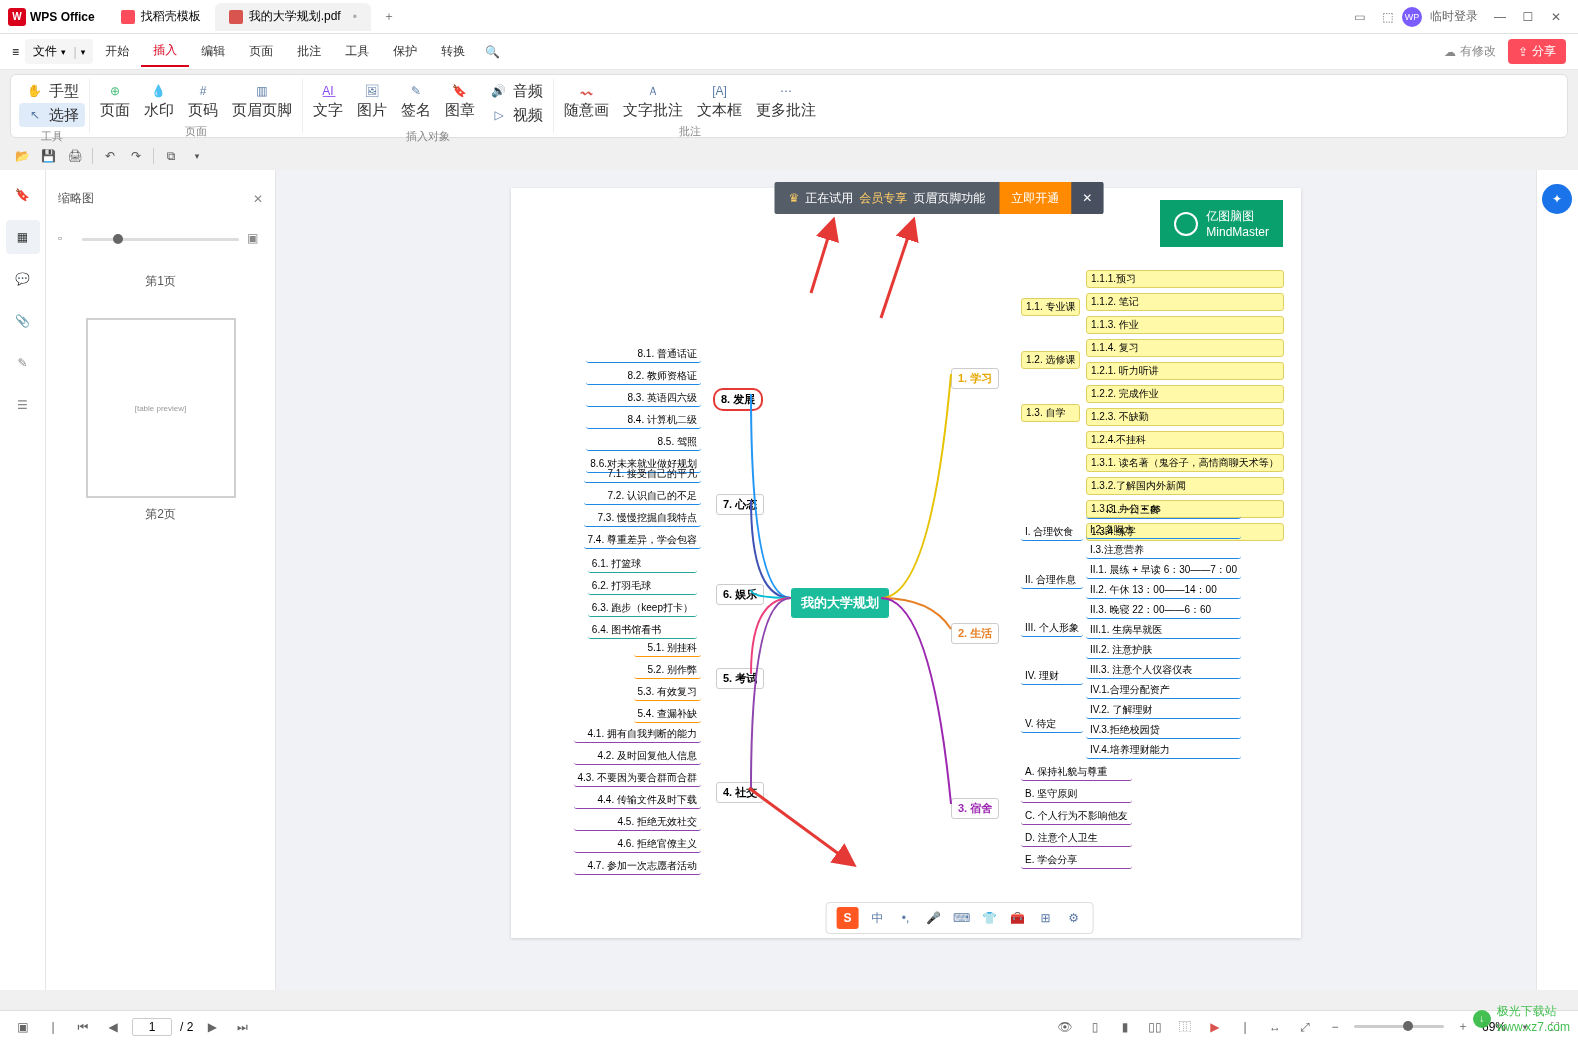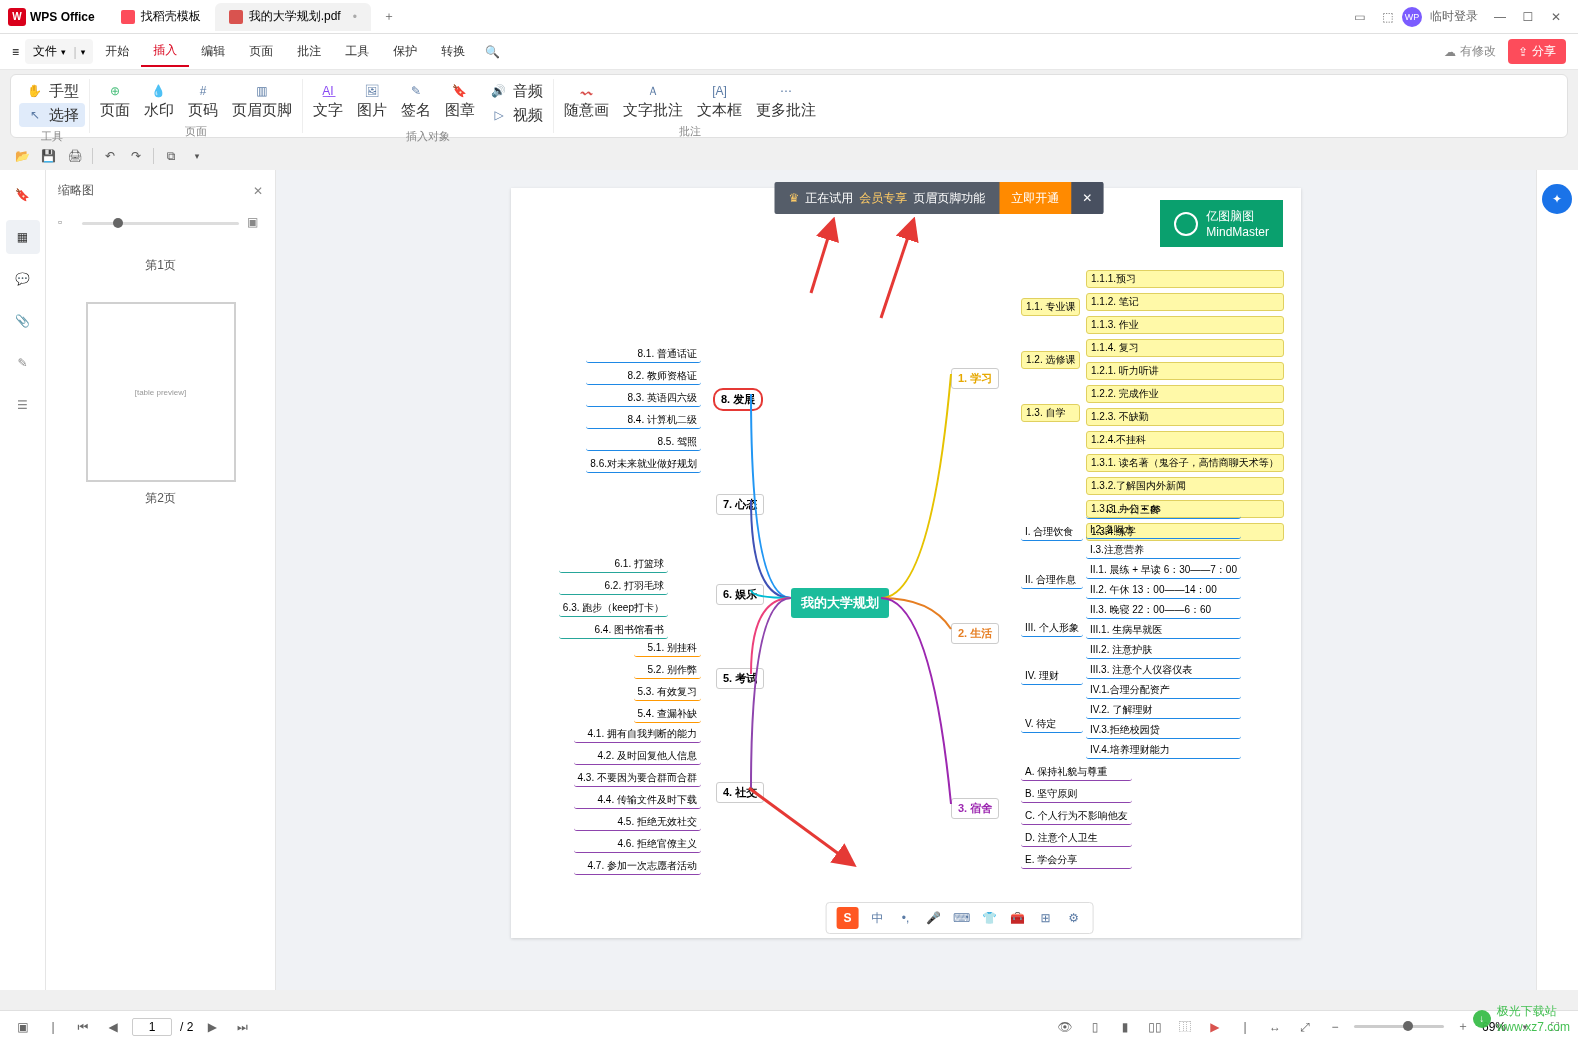--- a/index.html
+++ b/index.html
@@ -33,21 +33,21 @@
 .riblabel{font-size:11px;color:#888;text-align:center;margin-top:2px;}
 .ribbtn.sel{background:#e0ebfa;}
 .qat{display:flex;align-items:center;height:28px;gap:8px;padding:0 14px;}
 .qat .qb{width:18px;height:18px;display:flex;align-items:center;justify-content:center;color:#555;cursor:pointer;}
 .qat .sep{width:1px;height:16px;background:#ccc;}
 .mainrow{display:flex;height:820px;}
 .sidecol{width:46px;background:#fff;border-right:1px solid #e5e5e5;display:flex;flex-direction:column;align-items:center;padding-top:8px;gap:8px;}
 .sidecol .sico{width:34px;height:34px;display:flex;align-items:center;justify-content:center;color:#888;cursor:pointer;border-radius:4px;}
 .sidecol .sico.active{background:#eef1f5;color:#333;}
 .thumbpane{width:230px;background:#fff;border-right:1px solid #e5e5e5;display:flex;flex-direction:column;}
-.thumbpane .hdr{display:flex;align-items:center;justify-content:space-between;padding:12px 12px;font-size:13px;color:#555;}
+.thumbpane .hdr{display:flex;align-items:center;justify-content:space-between;padding:20px 12px;font-size:13px;color:#555;}
 .thumbpane .hdr .cls{cursor:pointer;color:#888;}
 .thumbpane .sldr{display:flex;align-items:center;padding:4px 12px;gap:8px;}
 .thumbpane .sldr .ti{width:16px;height:16px;color:#888;}
 .thumbpane .sldr .track{flex:1;height:3px;background:#ddd;position:relative;border-radius:2px;}
 .thumbpane .sldr .handle{position:absolute;left:20%;top:-4px;width:10px;height:10px;border-radius:50%;background:#666;}
 .thumb{margin:14px auto;width:150px;display:flex;flex-direction:column;align-items:center;}
 .thumb .pg{width:150px;height:150px;border:2px solid #fd4c5b;background:#fff;display:flex;align-items:center;justify-content:center;font-size:8px;color:#999;overflow:hidden;}
 .thumb.two .pg{border-color:#d0d0d0;height:180px;}
 .thumb .cap{margin-top:8px;color:#555;}
 .canvas{flex:1;background:#f0f2f5;position:relative;overflow:hidden;display:flex;justify-content:center;}
@@ -345,21 +345,27 @@
         </div>
 
       <div id="ld" style="position:absolute;right:600px;top:158px;text-align:right">
           <div class="node blue" style="position: relative; margin-bottom: 5px;">8.1. 普通话证</div>
           <div class="node blue" style="position: relative; margin-bottom: 5px;">8.2. 教师资格证</div>
           <div class="node blue" style="position: relative; margin-bottom: 5px;">8.3. 英语四六级</div>
           <div class="node blue" style="position: relative; margin-bottom: 5px;">8.4. 计算机二级</div>
           <div class="node blue" style="position: relative; margin-bottom: 5px;">8.5. 驾照</div>
           <div class="node blue" style="position: relative; margin-bottom: 5px;">8.6.对未来就业做好规划</div>
         </div>
-      <div id="le" style="position:absolute;right:633px;top:368px;text-align:right">
+      <div id="lm" style="position:absolute;right:600px;top:278px;text-align:right">
+          <div class="node blue" style="position: relative; margin-bottom: 5px;">7.1. 接受自己的平凡</div>
+          <div class="node blue" style="position: relative; margin-bottom: 5px;">7.2. 认识自己的不足</div>
+          <div class="node blue" style="position: relative; margin-bottom: 5px;">7.3. 慢慢挖掘自我特点</div>
+          <div class="node blue" style="position: relative; margin-bottom: 5px;">7.4. 尊重差异，学会包容</div>
+        </div>
+      <div id="le" style="position:absolute;right:604px;top:368px;">
           <div class="node green" style="position: relative; margin-bottom: 5px;">6.1. 打篮球</div>
           <div class="node green" style="position: relative; margin-bottom: 5px;">6.2. 打羽毛球</div>
           <div class="node green" style="position: relative; margin-bottom: 5px;">6.3. 跑步（keep打卡）</div>
           <div class="node green" style="position: relative; margin-bottom: 5px;">6.4. 图书馆看书</div>
         </div>
       <div id="lx" style="position:absolute;right:600px;top:452px;text-align:right">
           <div class="node orange" style="position: relative; margin-bottom: 5px;">5.1. 别挂科</div>
           <div class="node orange" style="position: relative; margin-bottom: 5px;">5.2. 别作弊</div>
           <div class="node orange" style="position: relative; margin-bottom: 5px;">5.3. 有效复习</div>
           <div class="node orange" style="position: relative; margin-bottom: 17px;">5.4. 查漏补缺</div>

